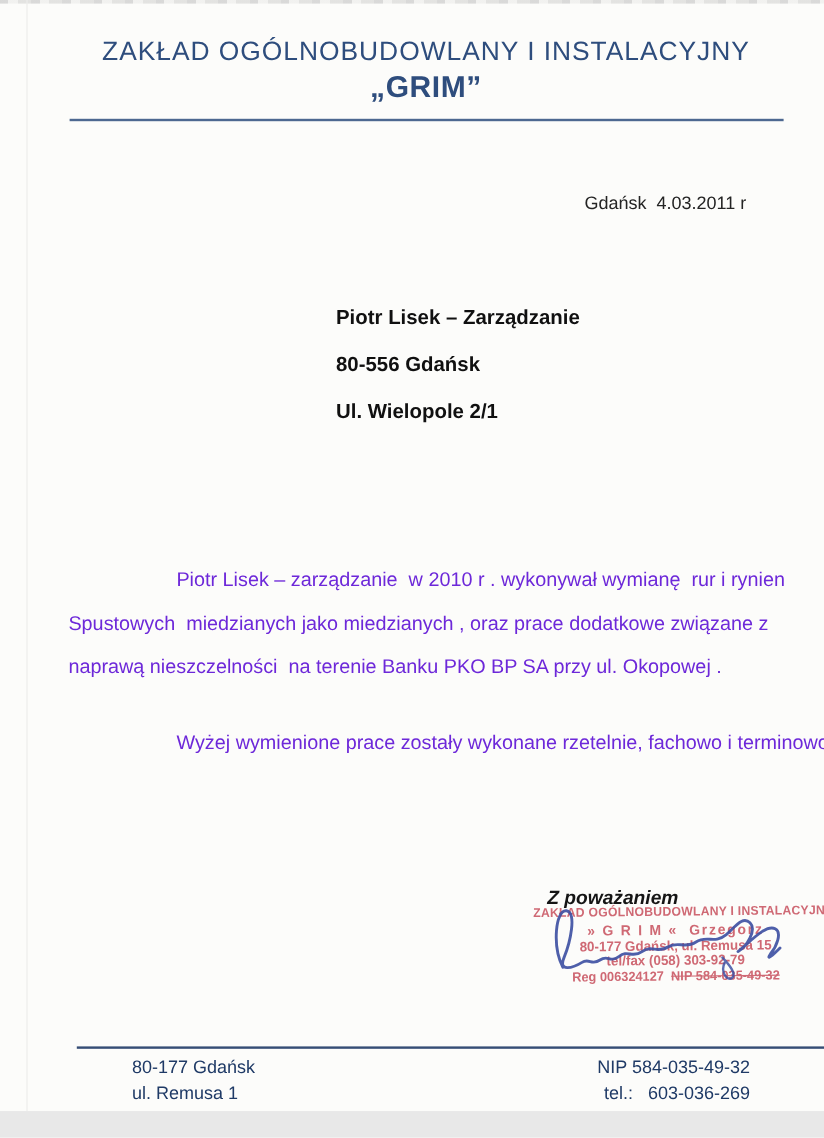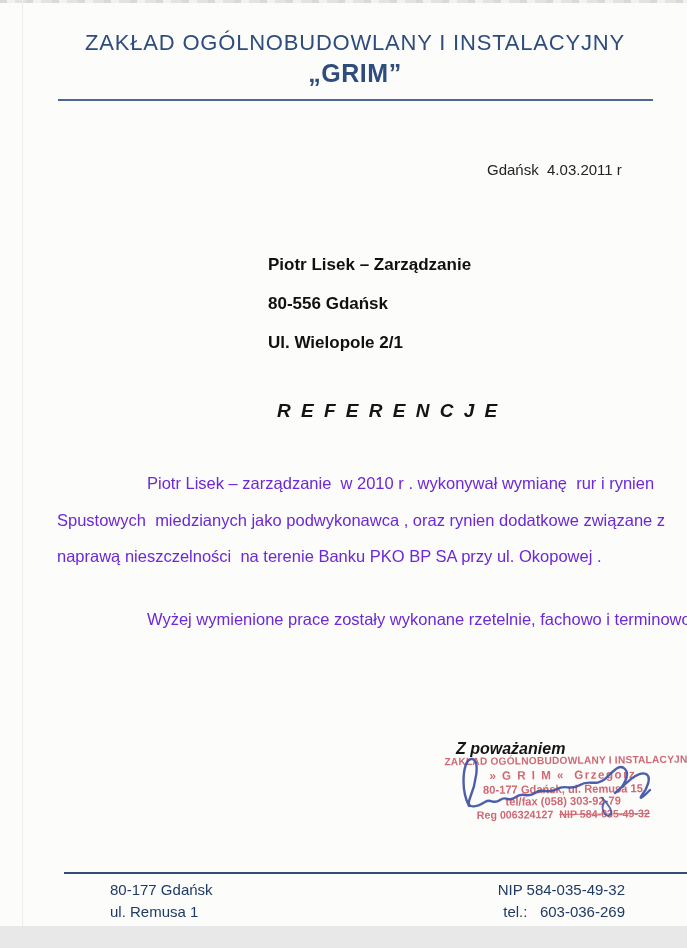--- a/index.html
+++ b/index.html
@@ -43,21 +43,21 @@
     position:absolute;left:58px;top:99px;width:595px;height:2px;
     background:var(--navy);opacity:.85;
   }
   
   .date-line{
     position:absolute;left:487px;top:161px;
     font-size:15px;color:#242424;white-space:pre;
   }
   
   .recipient{position:absolute;left:268px;top:255px;font-weight:700;font-size:17px;color:#101010;}
-  .recipient div{margin-bottom:19px;white-space:pre;}
+  .recipient div{margin-bottom:19px;white-space:pre;margin-left:12px;}
   
   .doc-title{
     position:absolute;left:277px;top:400px;
     font-size:19px;font-weight:700;font-style:italic;
     letter-spacing:2.5px;white-space:pre;color:#141414;
   }
   
   .paragraph{position:absolute;left:57px;width:596px;font-size:16.5px;color:#6d28d9;}
   .paragraph .line{display:block;height:36.5px;white-space:pre;}
   .paragraph .line.indent{padding-left:90px;}
@@ -111,25 +111,24 @@
   <div class="header-rule"></div>
 
   <div class="date-line">Gdańsk  4.03.2011 r</div>
 
   <div class="recipient">
     <div>Piotr Lisek – Zarządzanie</div>
     <div>80-556 Gdańsk</div>
     <div>Ul. Wielopole 2/1</div>
   </div>
 
-  <div class="doc-title">R E F E R E N C J E</div>
 
   <div class="paragraph para-1">
     <span class="line indent">Piotr Lisek – zarządzanie  w 2010 r . wykonywał wymianę  rur i rynien</span>
-    <span class="line">Spustowych  miedzianych jako podwykonawca , oraz rynien dodatkowe związane z</span>
+    <span class="line">Spustowych  miedzianych jako miedzianych , oraz prace dodatkowe związane z</span>
     <span class="line">naprawą nieszczelności  na terenie Banku PKO BP SA przy ul. Okopowej .</span>
   </div>
 
   <div class="paragraph para-2">
     <span class="line indent">Wyżej wymienione prace zostały wykonane rzetelnie, fachowo i terminowo,</span>
   </div>
 
   <div class="closing">Z poważaniem</div>
 
   <div class="stamp">

